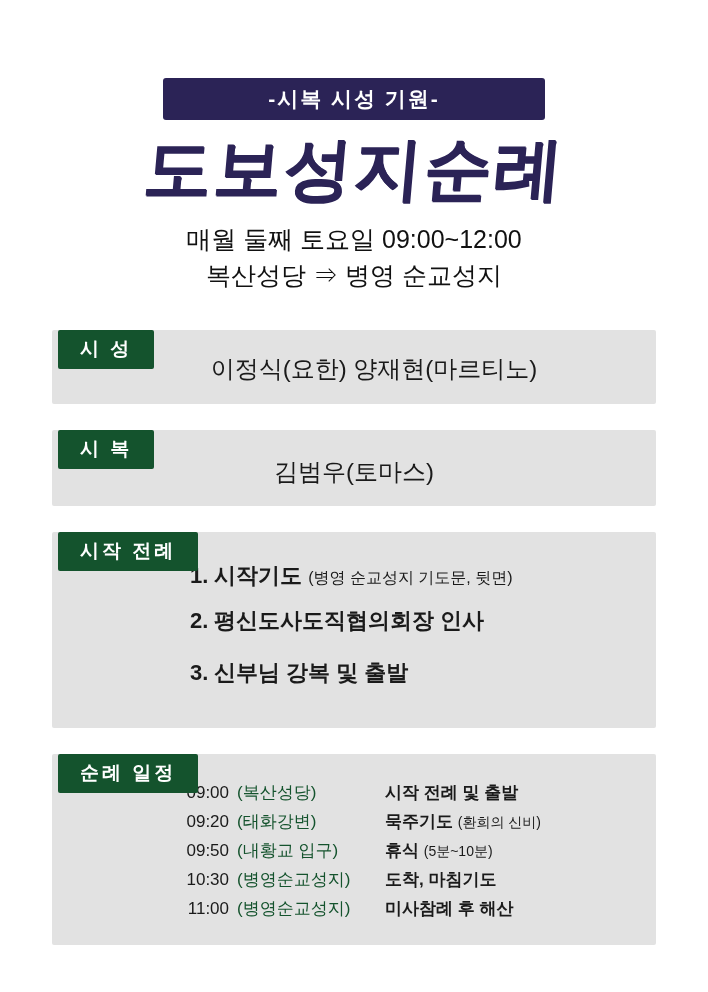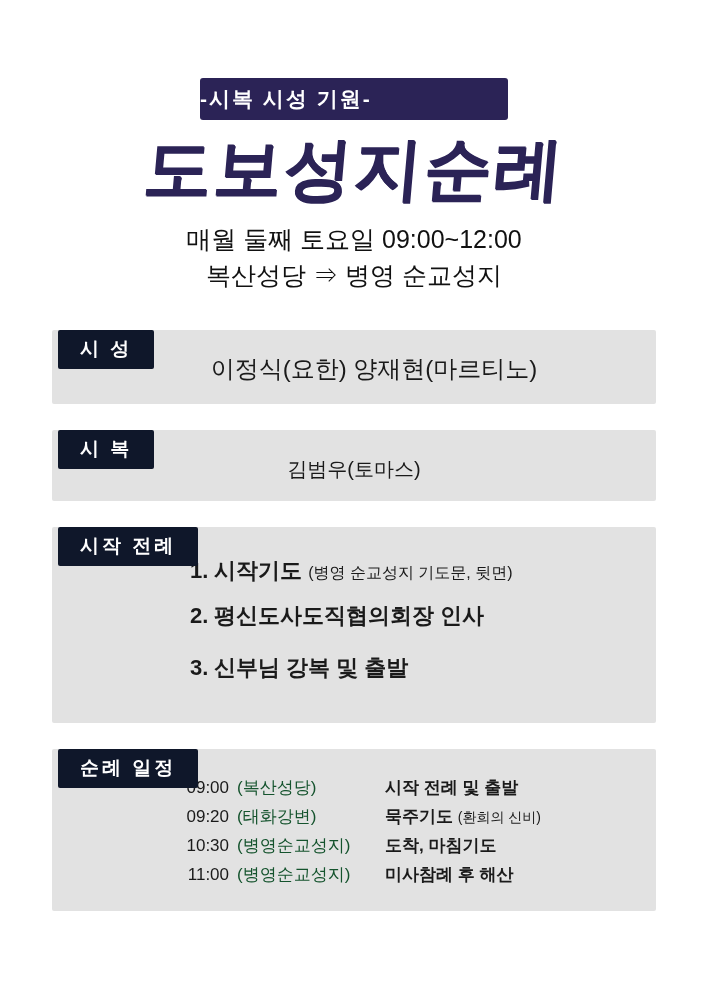--- a/index.html
+++ b/index.html
@@ -19,26 +19,27 @@
     position: relative;
     width: 708px;
     height: 992px;
     box-sizing: border-box;
     padding: 0;
   }
 
   
   .title-ribbon {
     margin: 78px auto 0 auto;
-    width: 308px;
+    width: 382px;
     height: 42px;
     background: #2b2356;
     border-radius: 3px;
     display: flex;
     align-items: center;
+    justify-content: center;
   }
   .title-ribbon span {
     color: #ffffff;
     font-size: 21px;
     font-weight: bold;
     letter-spacing: 2px;
   }
 
   .brush-title {
     margin: 6px auto 0 auto;
@@ -68,21 +69,21 @@
     margin: 0 auto;
     width: 604px;
   }
   .sec-gap-1 { margin-top: 36px; }
   .sec-gap   { margin-top: 26px; }
 
   .tag {
     position: absolute;
     top: 0;
     left: 6px;
-    background: #0f172a;
+    background: #14532d;
     color: #fff;
     font-size: 19px;
     font-weight: bold;
     letter-spacing: 3px;
     padding: 6px 22px 7px 22px;
     border-radius: 2px;
     z-index: 3;
     white-space: nowrap;
   }
   .panel {
@@ -96,21 +97,21 @@
   .names {
     text-align: center;
     font-size: 24px;
     line-height: 1.6;
     color: #1a1a1a;
   }
   .names .line1 { padding-left: 40px; }
 
   .single-name {
     text-align: center;
-    font-size: 20px;
+    font-size: 24px;
     padding-top: 6px;
     padding-bottom: 2px;
   }
 
   
   .panel-rite {
     padding: 30px 20px 42px 20px;
   }
   .rite-list {
     margin: 0;
@@ -225,20 +226,25 @@
             <td class="sched-time">09:00</td>
             <td class="sched-place">(복산성당)</td>
             <td class="sched-act"><span>시작 전례 및 출발</span> <span class="note"></span></td>
           </tr>
           <tr>
             <td class="sched-time">09:20</td>
             <td class="sched-place">(태화강변)</td>
             <td class="sched-act"><span>묵주기도</span> <span class="note">(환희의 신비)</span></td>
           </tr>
           <tr>
+            <td class="sched-time">09:50</td>
+            <td class="sched-place">(내황교 입구)</td>
+            <td class="sched-act"><span>휴식</span> <span class="note">(5분~10분)</span></td>
+          </tr>
+          <tr>
             <td class="sched-time">10:30</td>
             <td class="sched-place">(병영순교성지)</td>
             <td class="sched-act"><span>도착, 마침기도</span> <span class="note"></span></td>
           </tr>
           <tr>
             <td class="sched-time">11:00</td>
             <td class="sched-place">(병영순교성지)</td>
             <td class="sched-act"><span>미사참례 후 해산</span> <span class="note"></span></td>
           </tr>
         </tbody>

